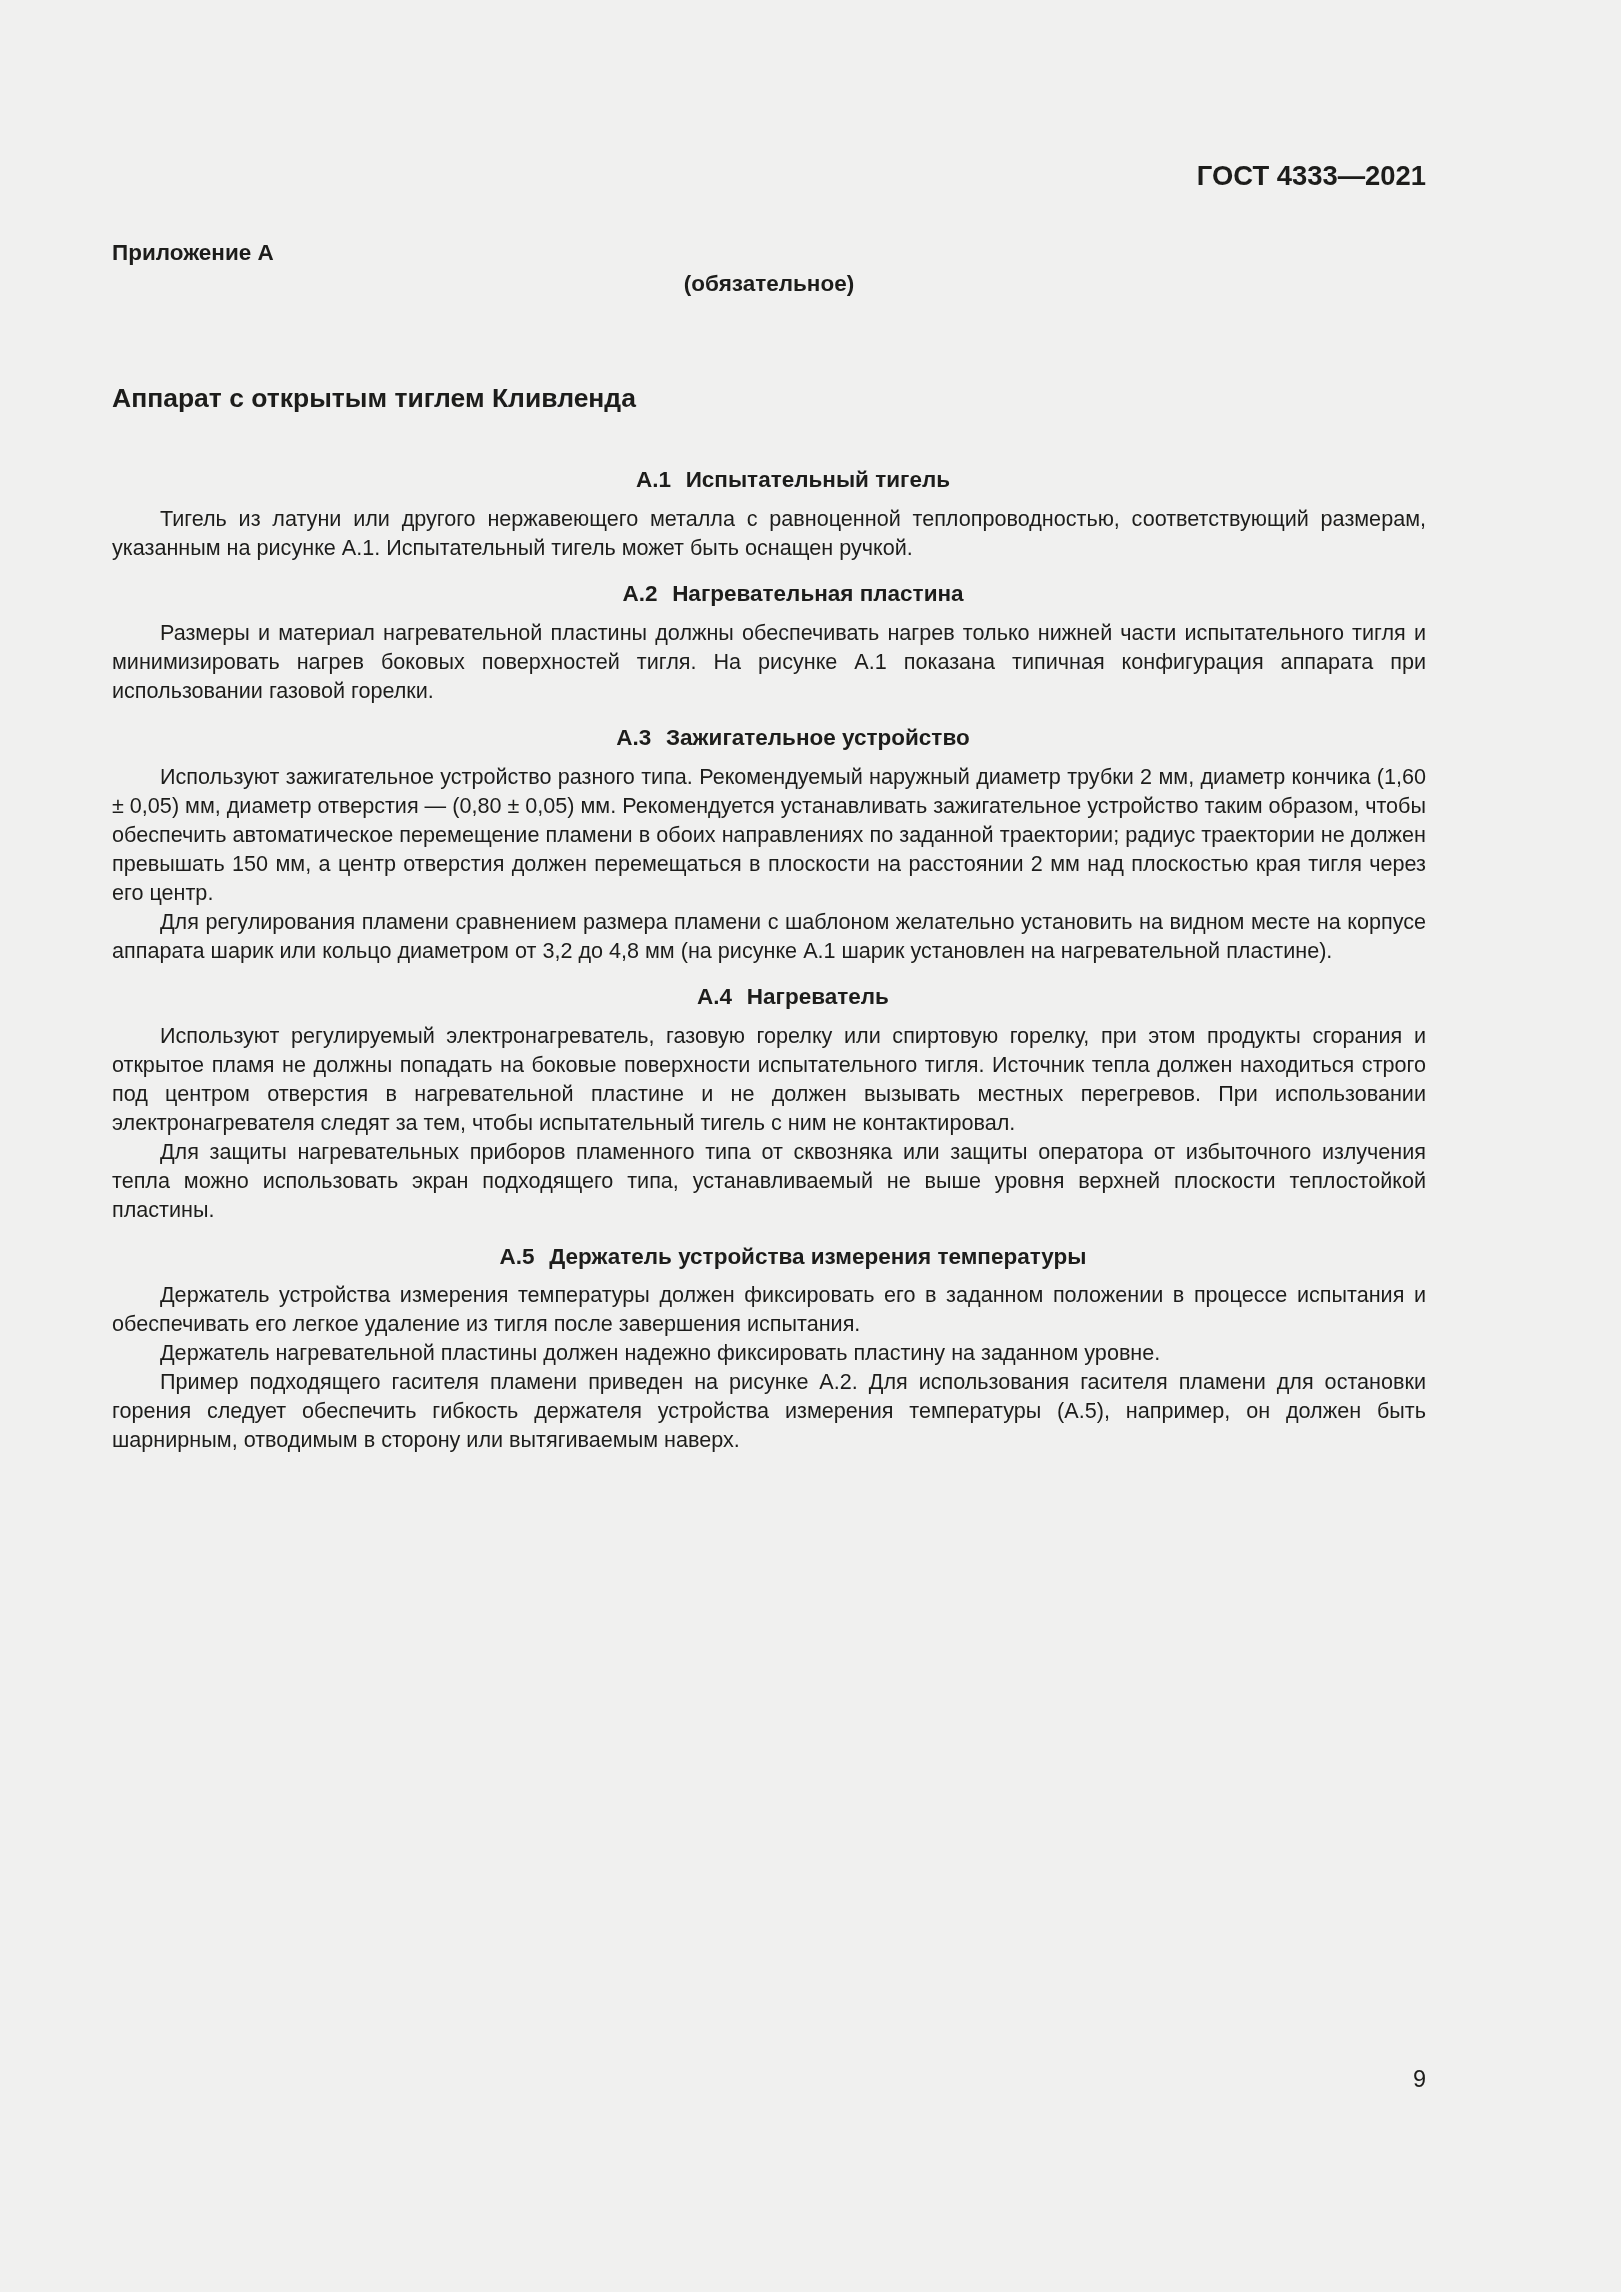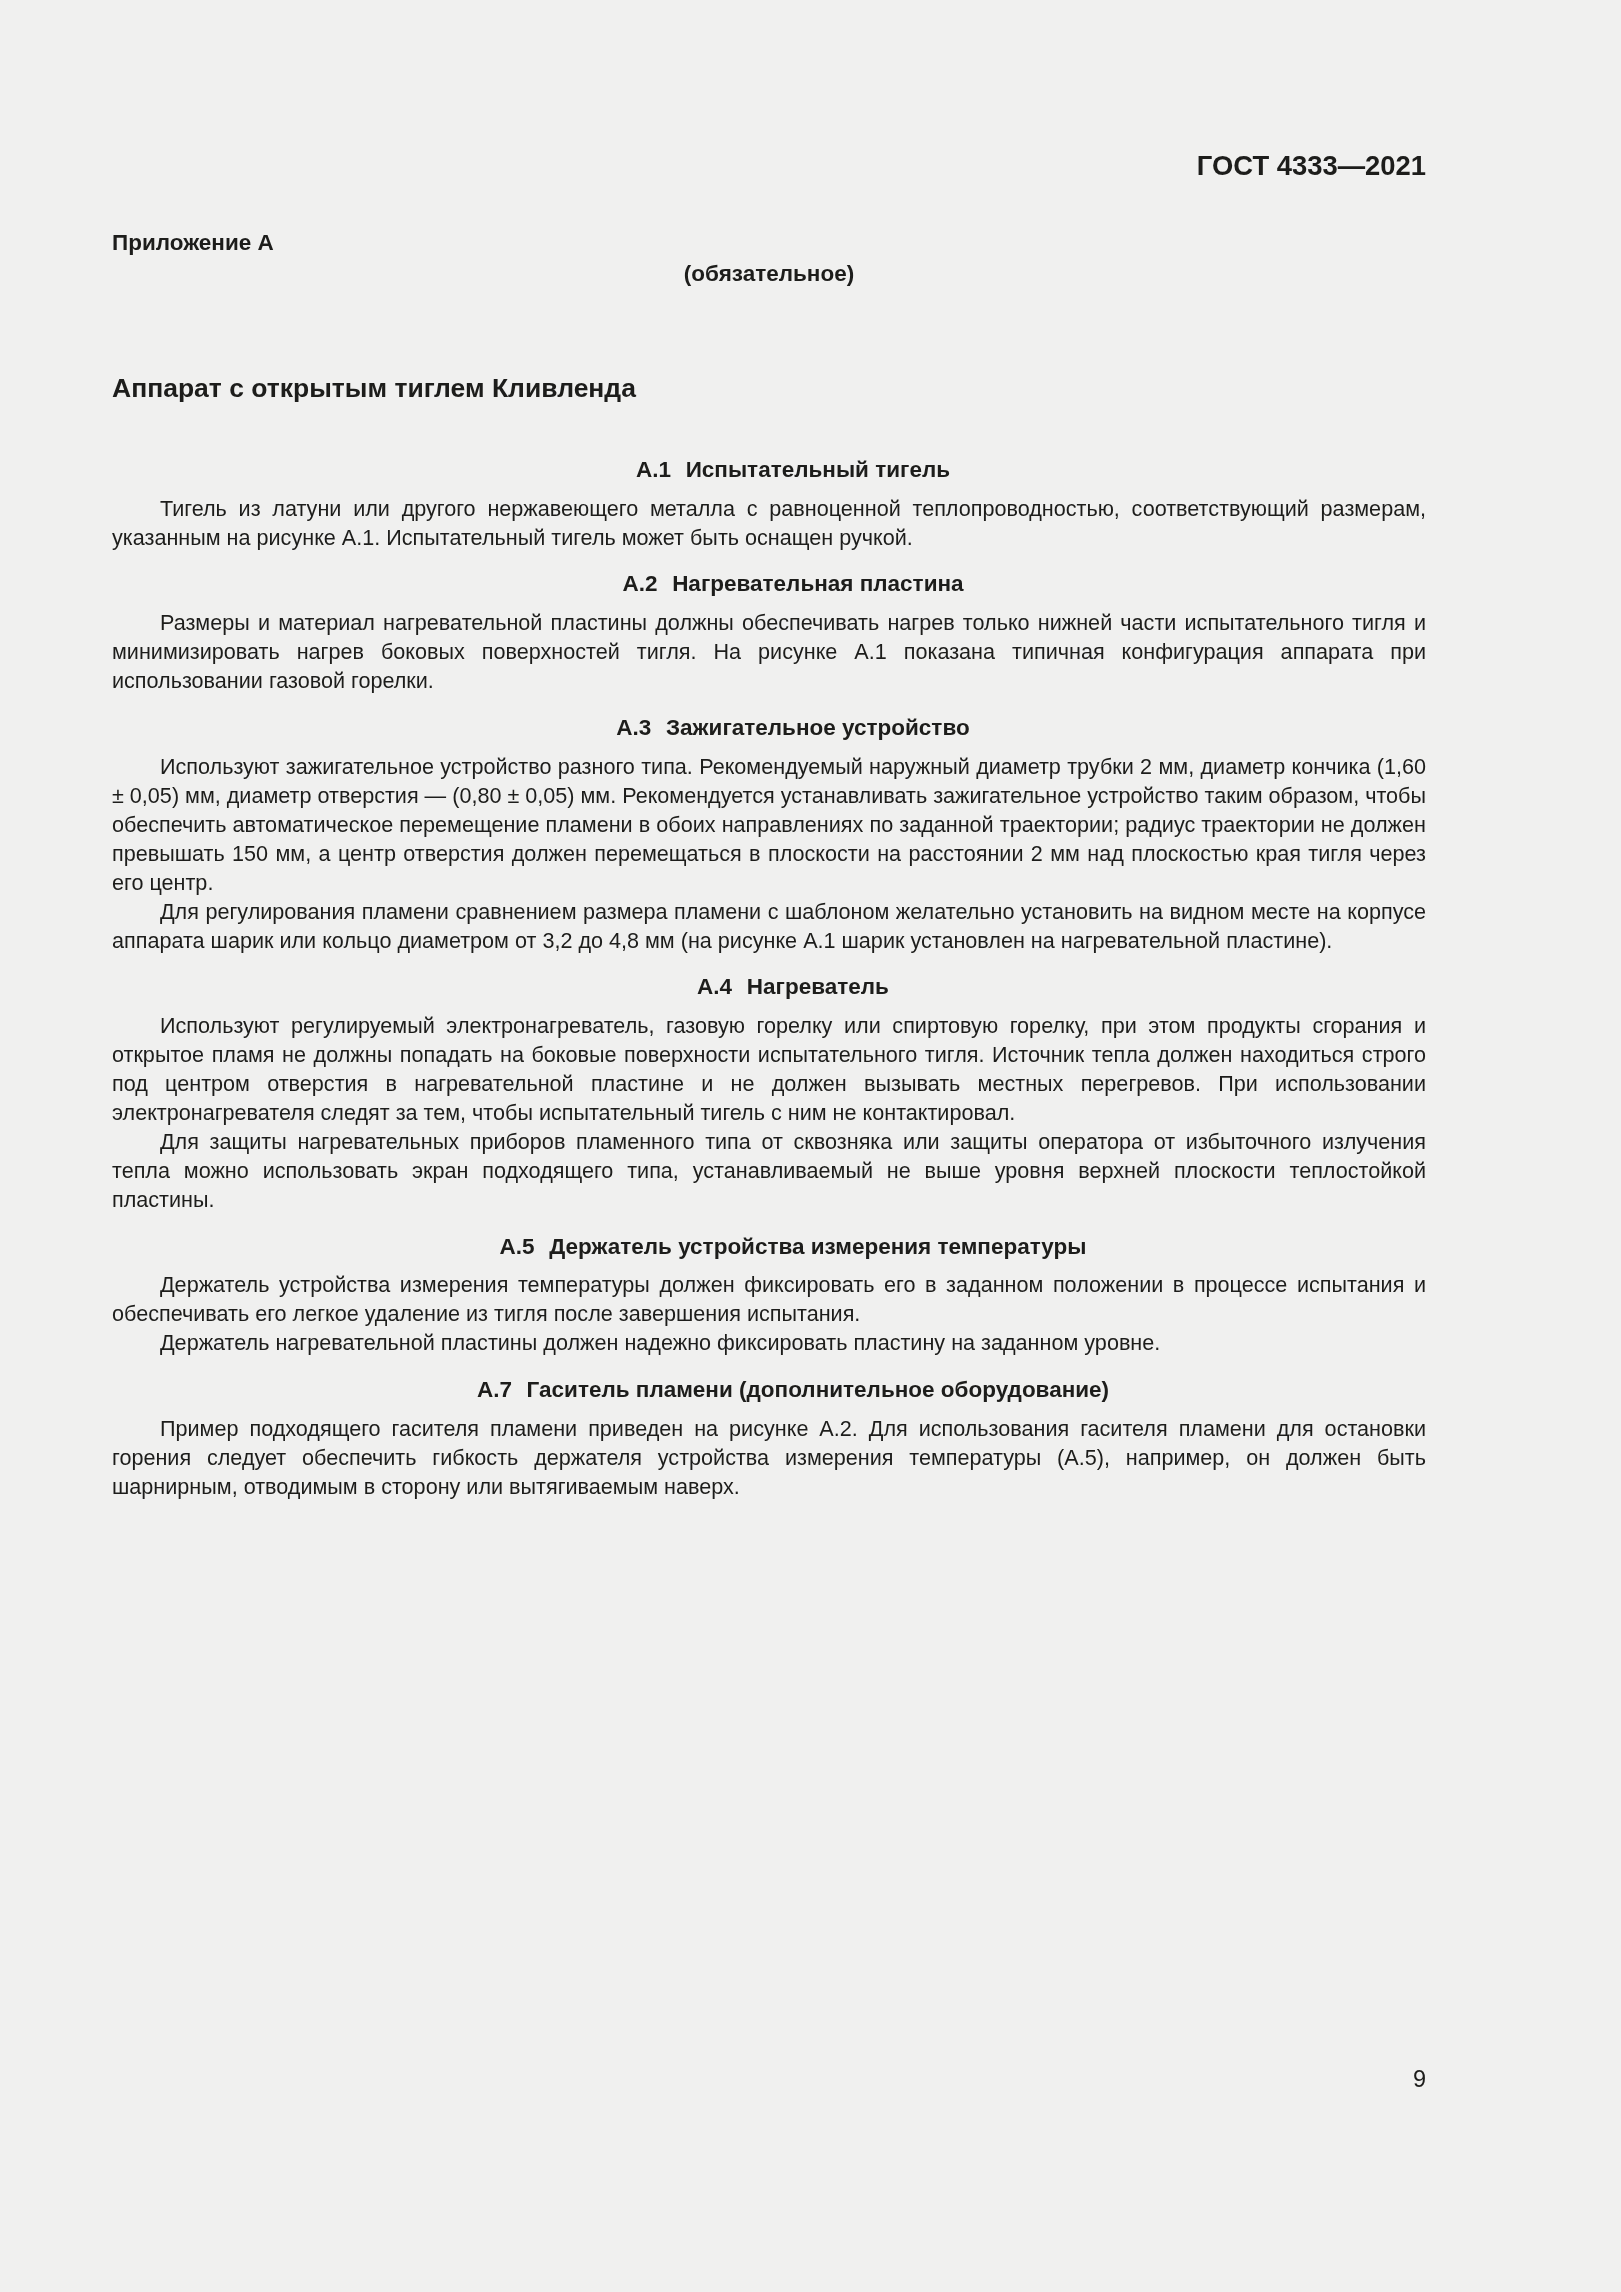--- a/index.html
+++ b/index.html
@@ -11,21 +11,21 @@
     height: 2293px;
     margin: 0 auto;
     background: #f0f0ef;
     color: #1d1d1b;
     font-family: "Liberation Sans", sans-serif;
     overflow: hidden;
   }
   .content {
     position: absolute;
     left: 112px;
-    top: 3px;
+    top: 13px;
     width: 1314px;
   }
   .doc-header {
     margin-top: 147px;
     text-align: right;
     font-weight: bold;
     font-size: 27.4px;
     line-height: 31px;
   }
   .appendix-label {
@@ -112,21 +112,20 @@
     <section>
       <h2 class="sec-h"><span class="sec-num">А.5</span><span>Держатель устройства измерения температуры</span></h2>
       <p class="body-p">Держатель устройства измерения температуры должен фиксировать его в заданном положении в процессе испытания и обеспечивать его легкое удаление из тигля после завершения испытания.</p>
     </section>
 
     <section>
       <p class="body-p">Держатель нагревательной пластины должен надежно фиксировать пластину на заданном уровне.</p>
     </section>
 
     <section>
-      <h2 class="sec-h"><span class="sec-num">А.7</span><span>Гаситель пламени (дополнительное оборудование)</span></h2>
       <p class="body-p">Пример подходящего гасителя пламени приведен на рисунке А.2. Для использования гасителя пламени для остановки горения следует обеспечить гибкость держателя устройства измерения температуры (А.5), например, он должен быть шарнирным, отводимым в сторону или вытягиваемым наверх.</p>
     </section>
 
   </div>
 
   <div class="page-num">9</div>
 </div>
 
 
 </body></html>

